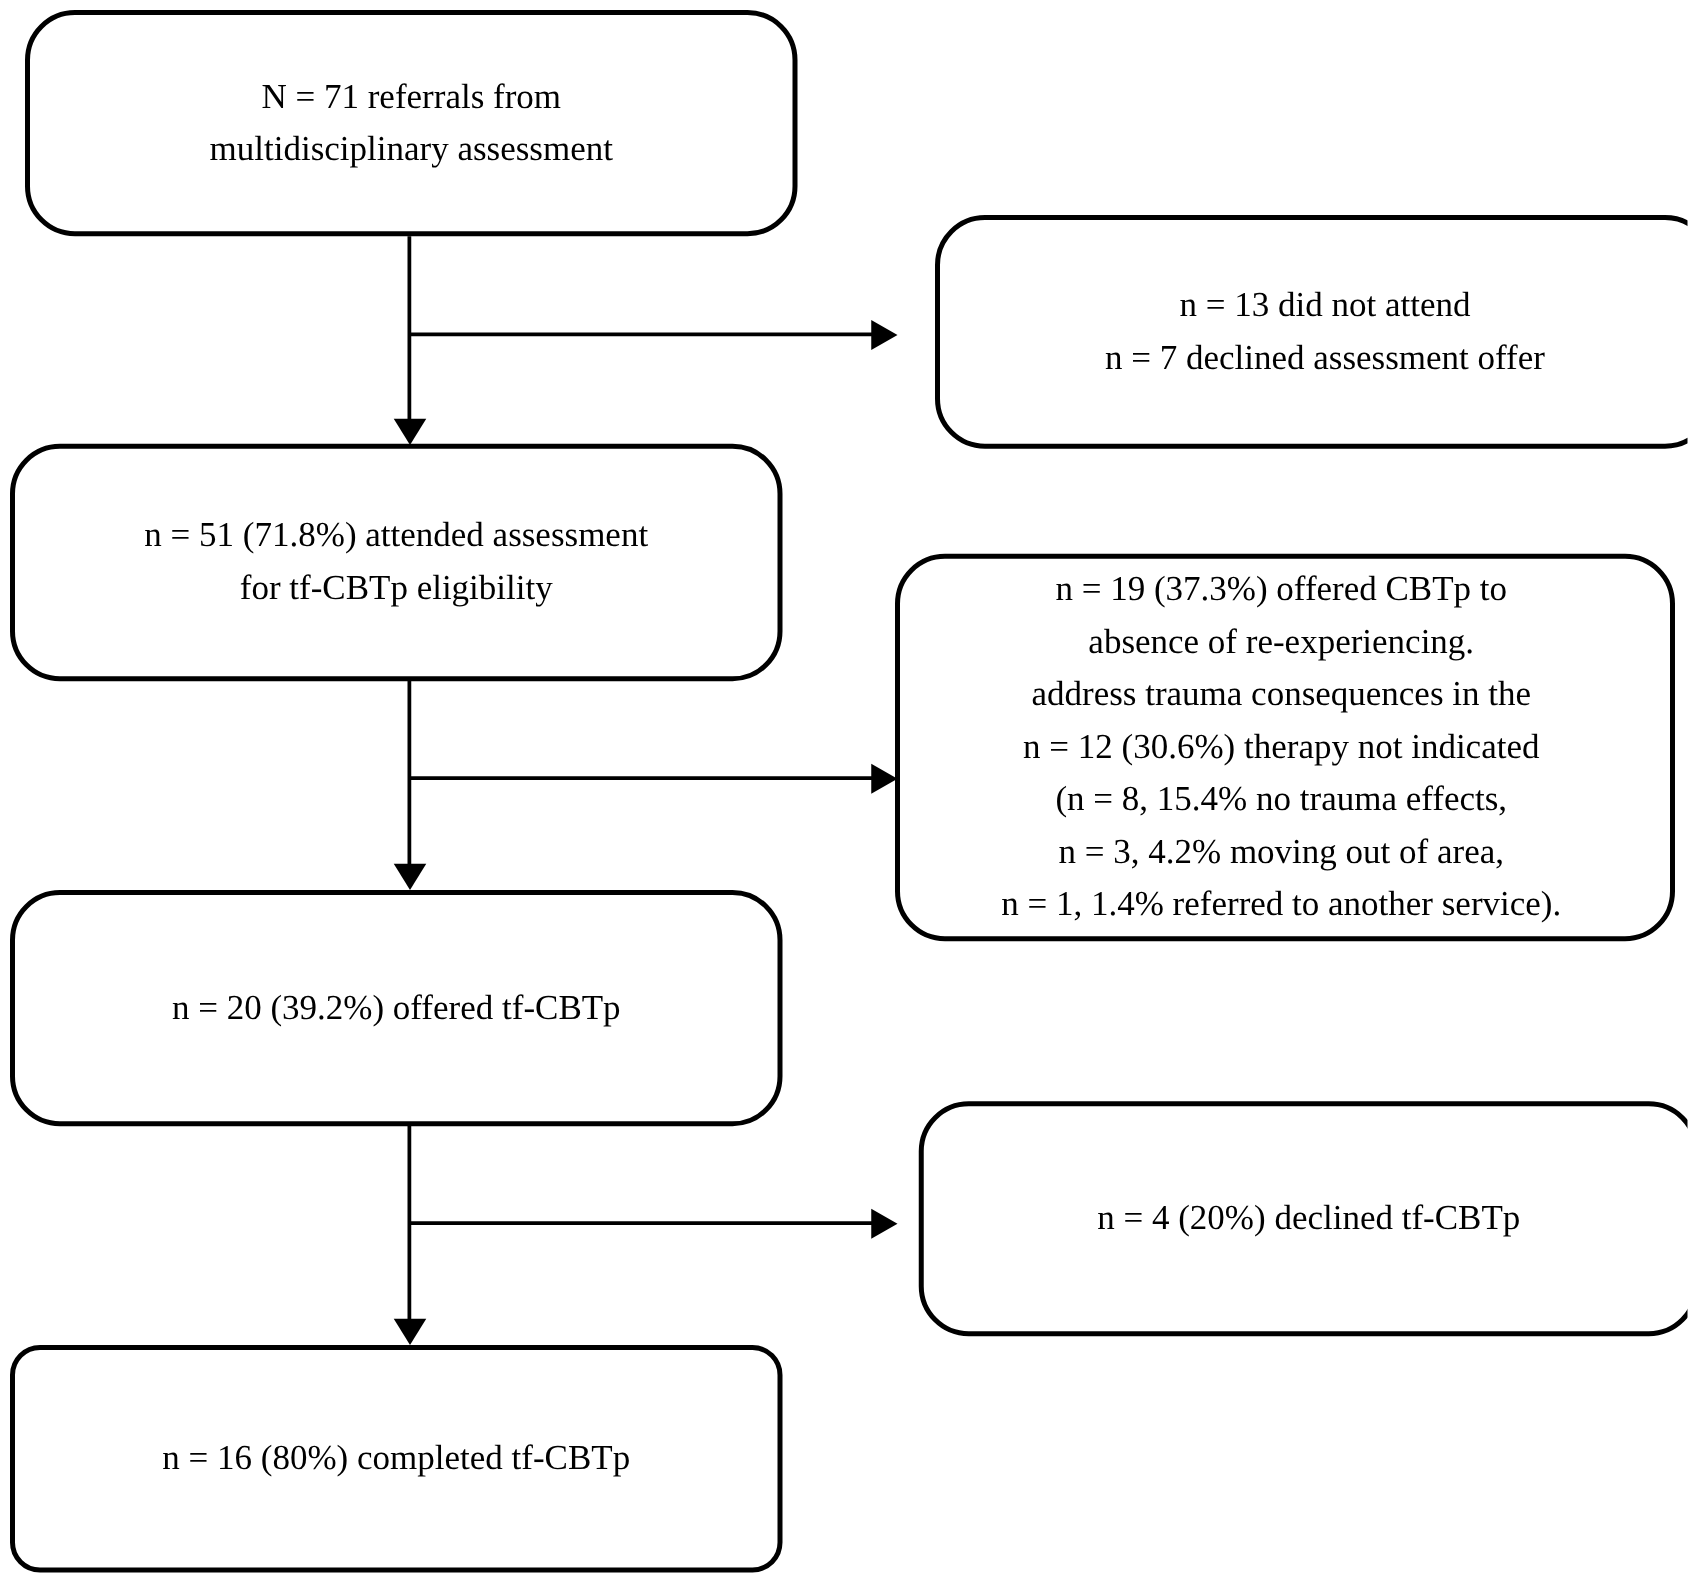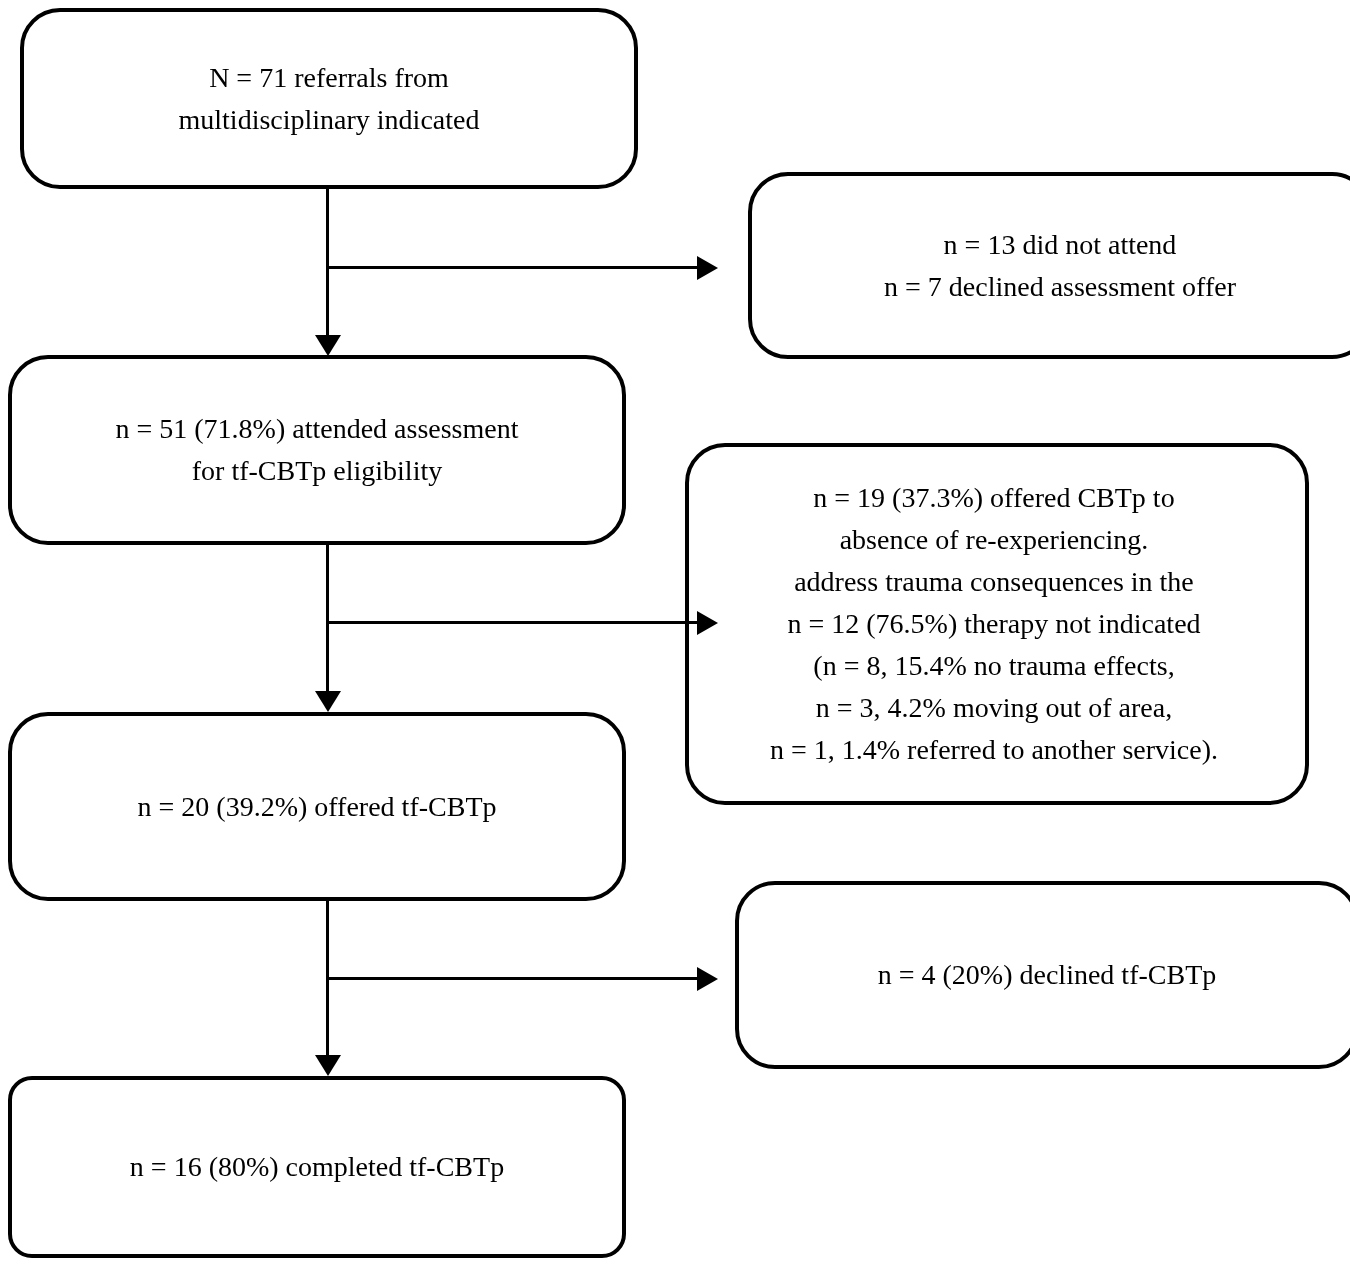--- a/index.html
+++ b/index.html
@@ -30,21 +30,21 @@
     line-height: 42px;
     padding: 0 18px;
   }
   
   .n-referrals  { left: 8px;   top: 8px;    width: 618px; height: 181px; margin-left: 12px; }
   .n-attended   { left: 8px;   top: 355px;  width: 618px; height: 190px; }
   .n-offered    { left: 8px;   top: 712px;  width: 618px; height: 189px; }
   .n-completed  { left: 8px;   top: 1076px; width: 618px; height: 182px; border-radius: 24px; }
   
   .n-notattend  { left: 716px; top: 172px;  width: 624px; height: 187px; margin-left: 32px; }
-  .n-reasons    { left: 685px; top: 443px;  width: 624px; height: 362px; padding-left: 12px; }
+  .n-reasons    { left: 716px; top: 443px;  width: 624px; height: 310px; padding-left: 12px; }
   .n-declined   { left: 716px; top: 881px;  width: 624px; height: 188px; margin-left: 19px; }
 
   .vline {
     position: absolute;
     width: 3px;
     background: #000000;
   }
   .hline {
     position: absolute;
     height: 3px;
@@ -81,21 +81,21 @@
   .h3 { left: 327px; top: 977px; width: 372px; }
   .a-h3 { left: 697px; top: 967px; }
 </style>
 </head>
 <body>
 
 <div id="figure">
 
   <div class="node n-referrals">
     <div>N = 71 referrals from</div>
-    <div>multidisciplinary indicated</div>
+    <div>multidisciplinary assessment</div>
   </div>
 
   <div class="node n-attended">
     <div>n = 51 (71.8%) attended assessment</div>
     <div>for tf-CBTp eligibility</div>
   </div>
 
   <div class="node n-offered">
     <div>n = 20 (39.2%) offered tf-CBTp</div>
   </div>
@@ -106,21 +106,21 @@
 
   <div class="node n-notattend">
     <div>n = 13 did not attend</div>
     <div>n = 7 declined assessment offer</div>
   </div>
 
   <div class="node n-reasons">
     <div>n = 19 (37.3%) offered CBTp to</div>
     <div>absence of re-experiencing.</div>
     <div>address trauma consequences in the</div>
-    <div>n = 12 (76.5%) therapy not indicated</div>
+    <div>n = 12 (30.6%) therapy not indicated</div>
     <div>(n = 8, 15.4% no trauma effects,</div>
     <div>n = 3, 4.2% moving out of area,</div>
     <div>n = 1, 1.4% referred to another service).</div>
   </div>
 
   <div class="node n-declined">
     <div>n = 4 (20%) declined tf-CBTp</div>
   </div>
 
   <div class="vline v1"></div>

